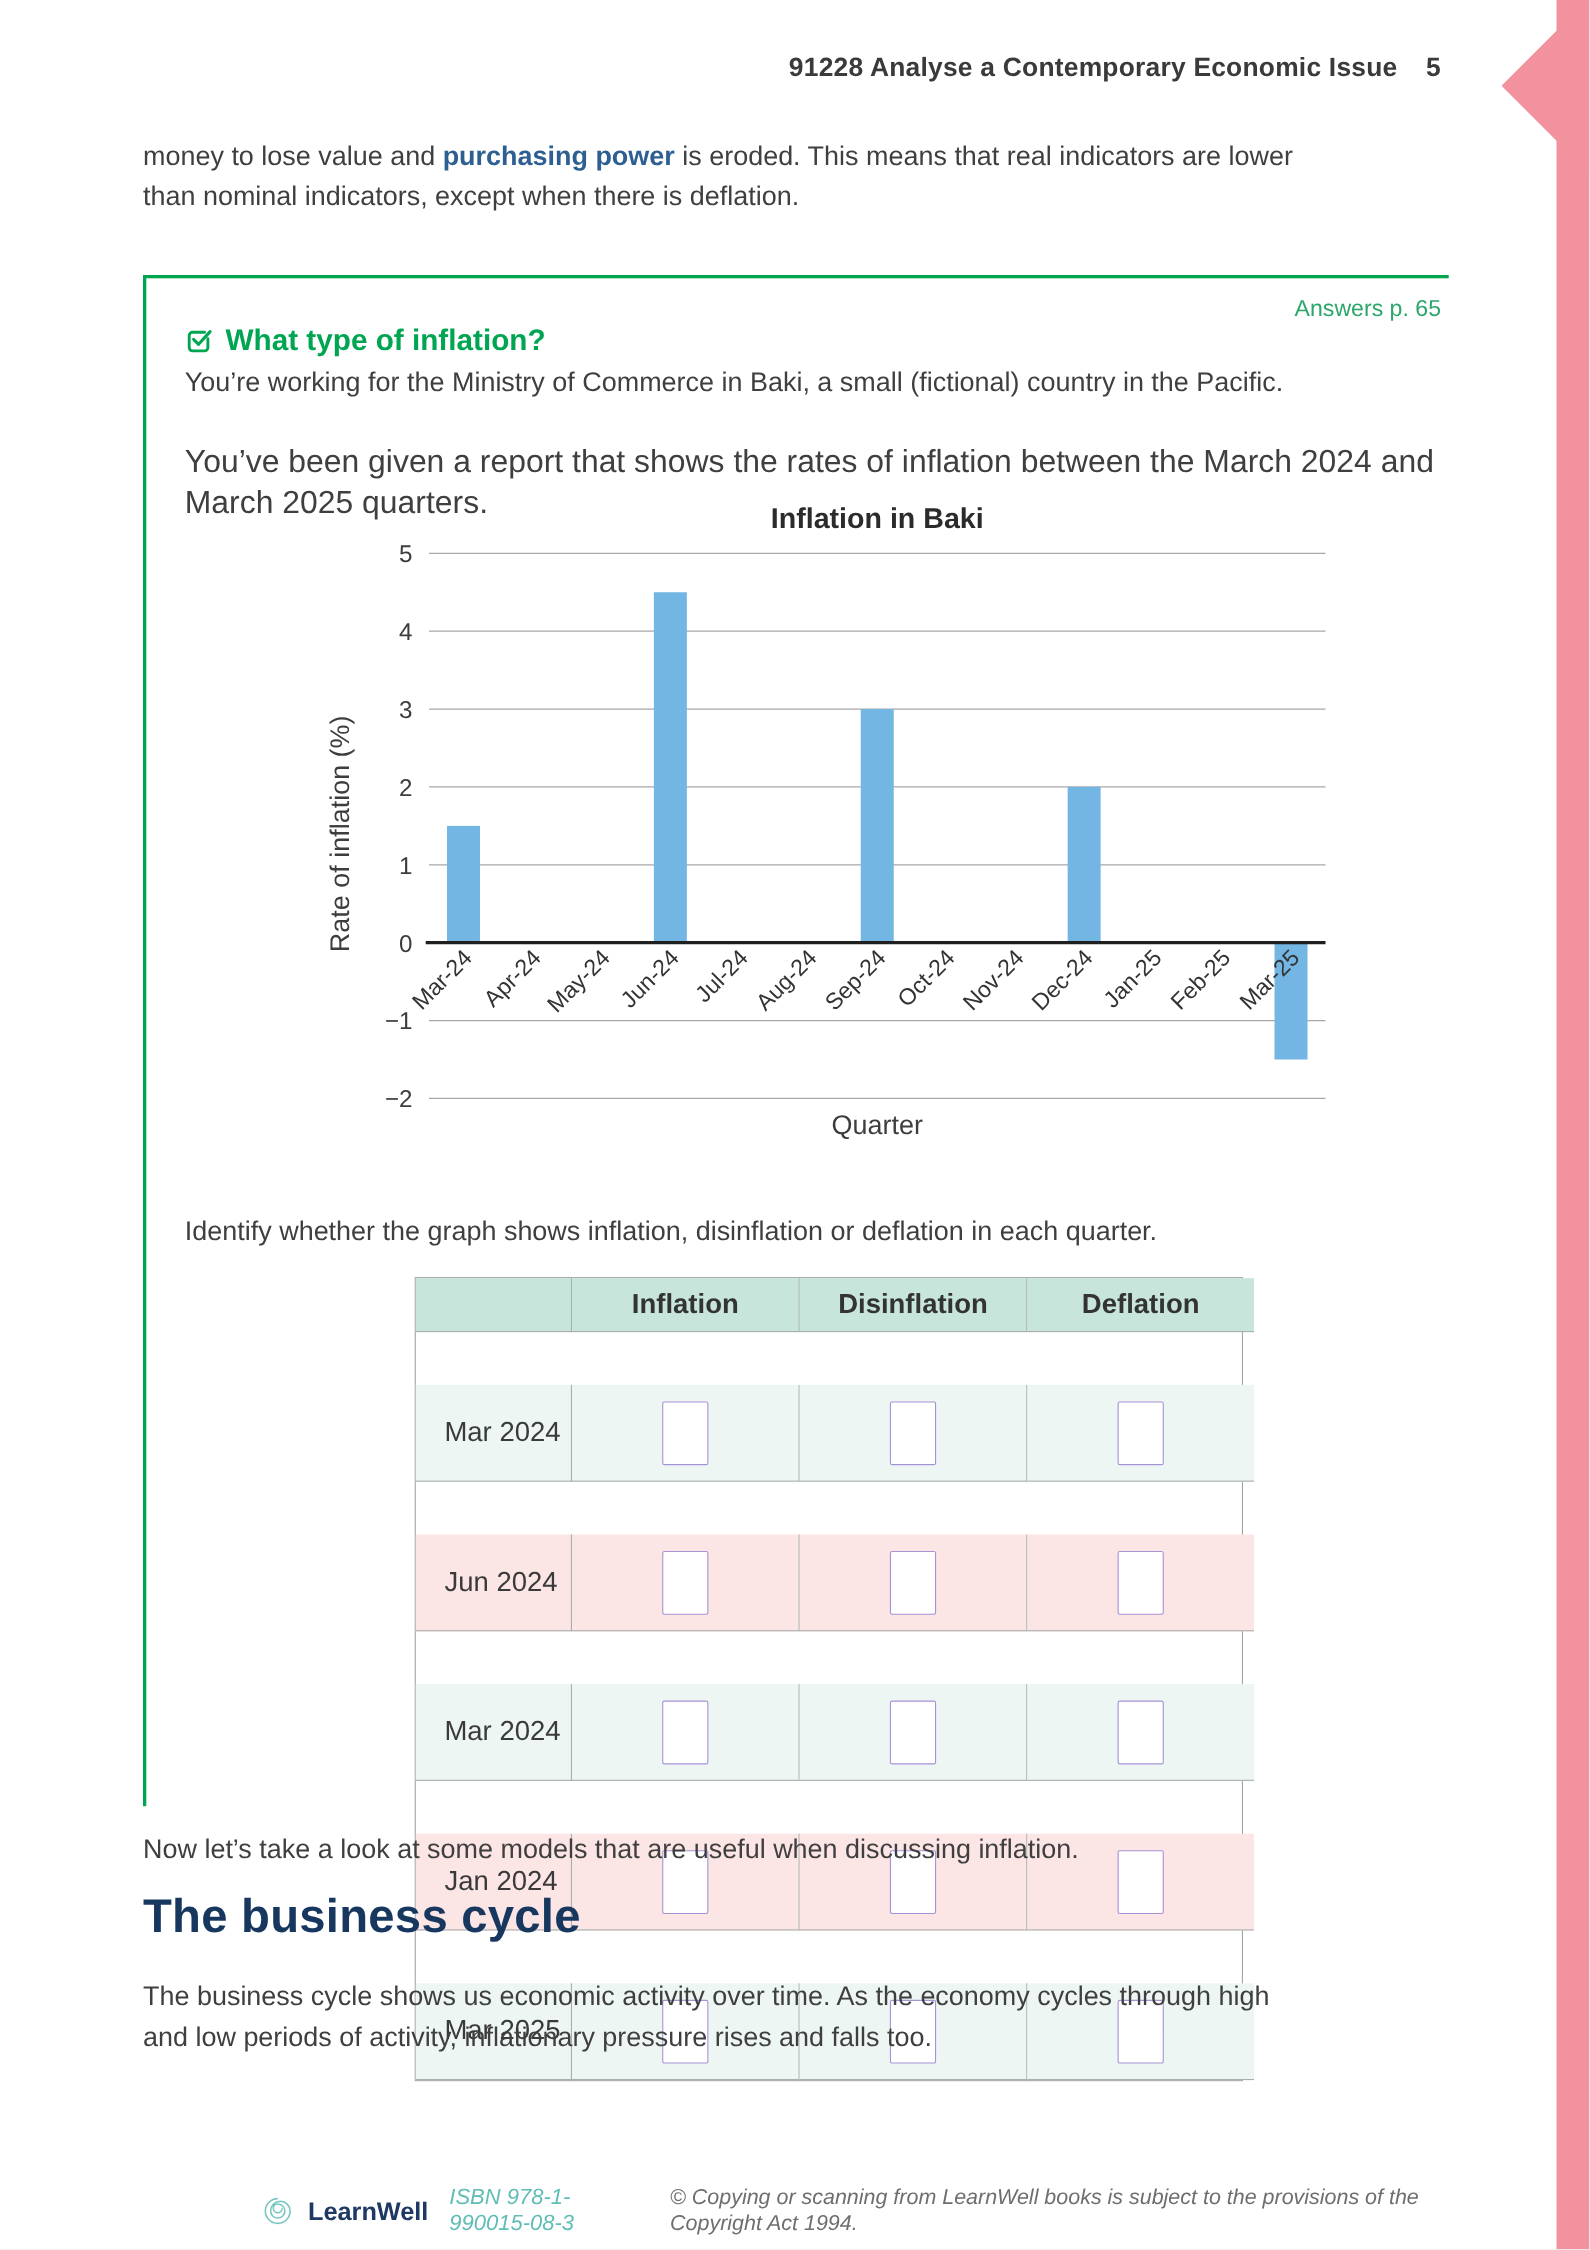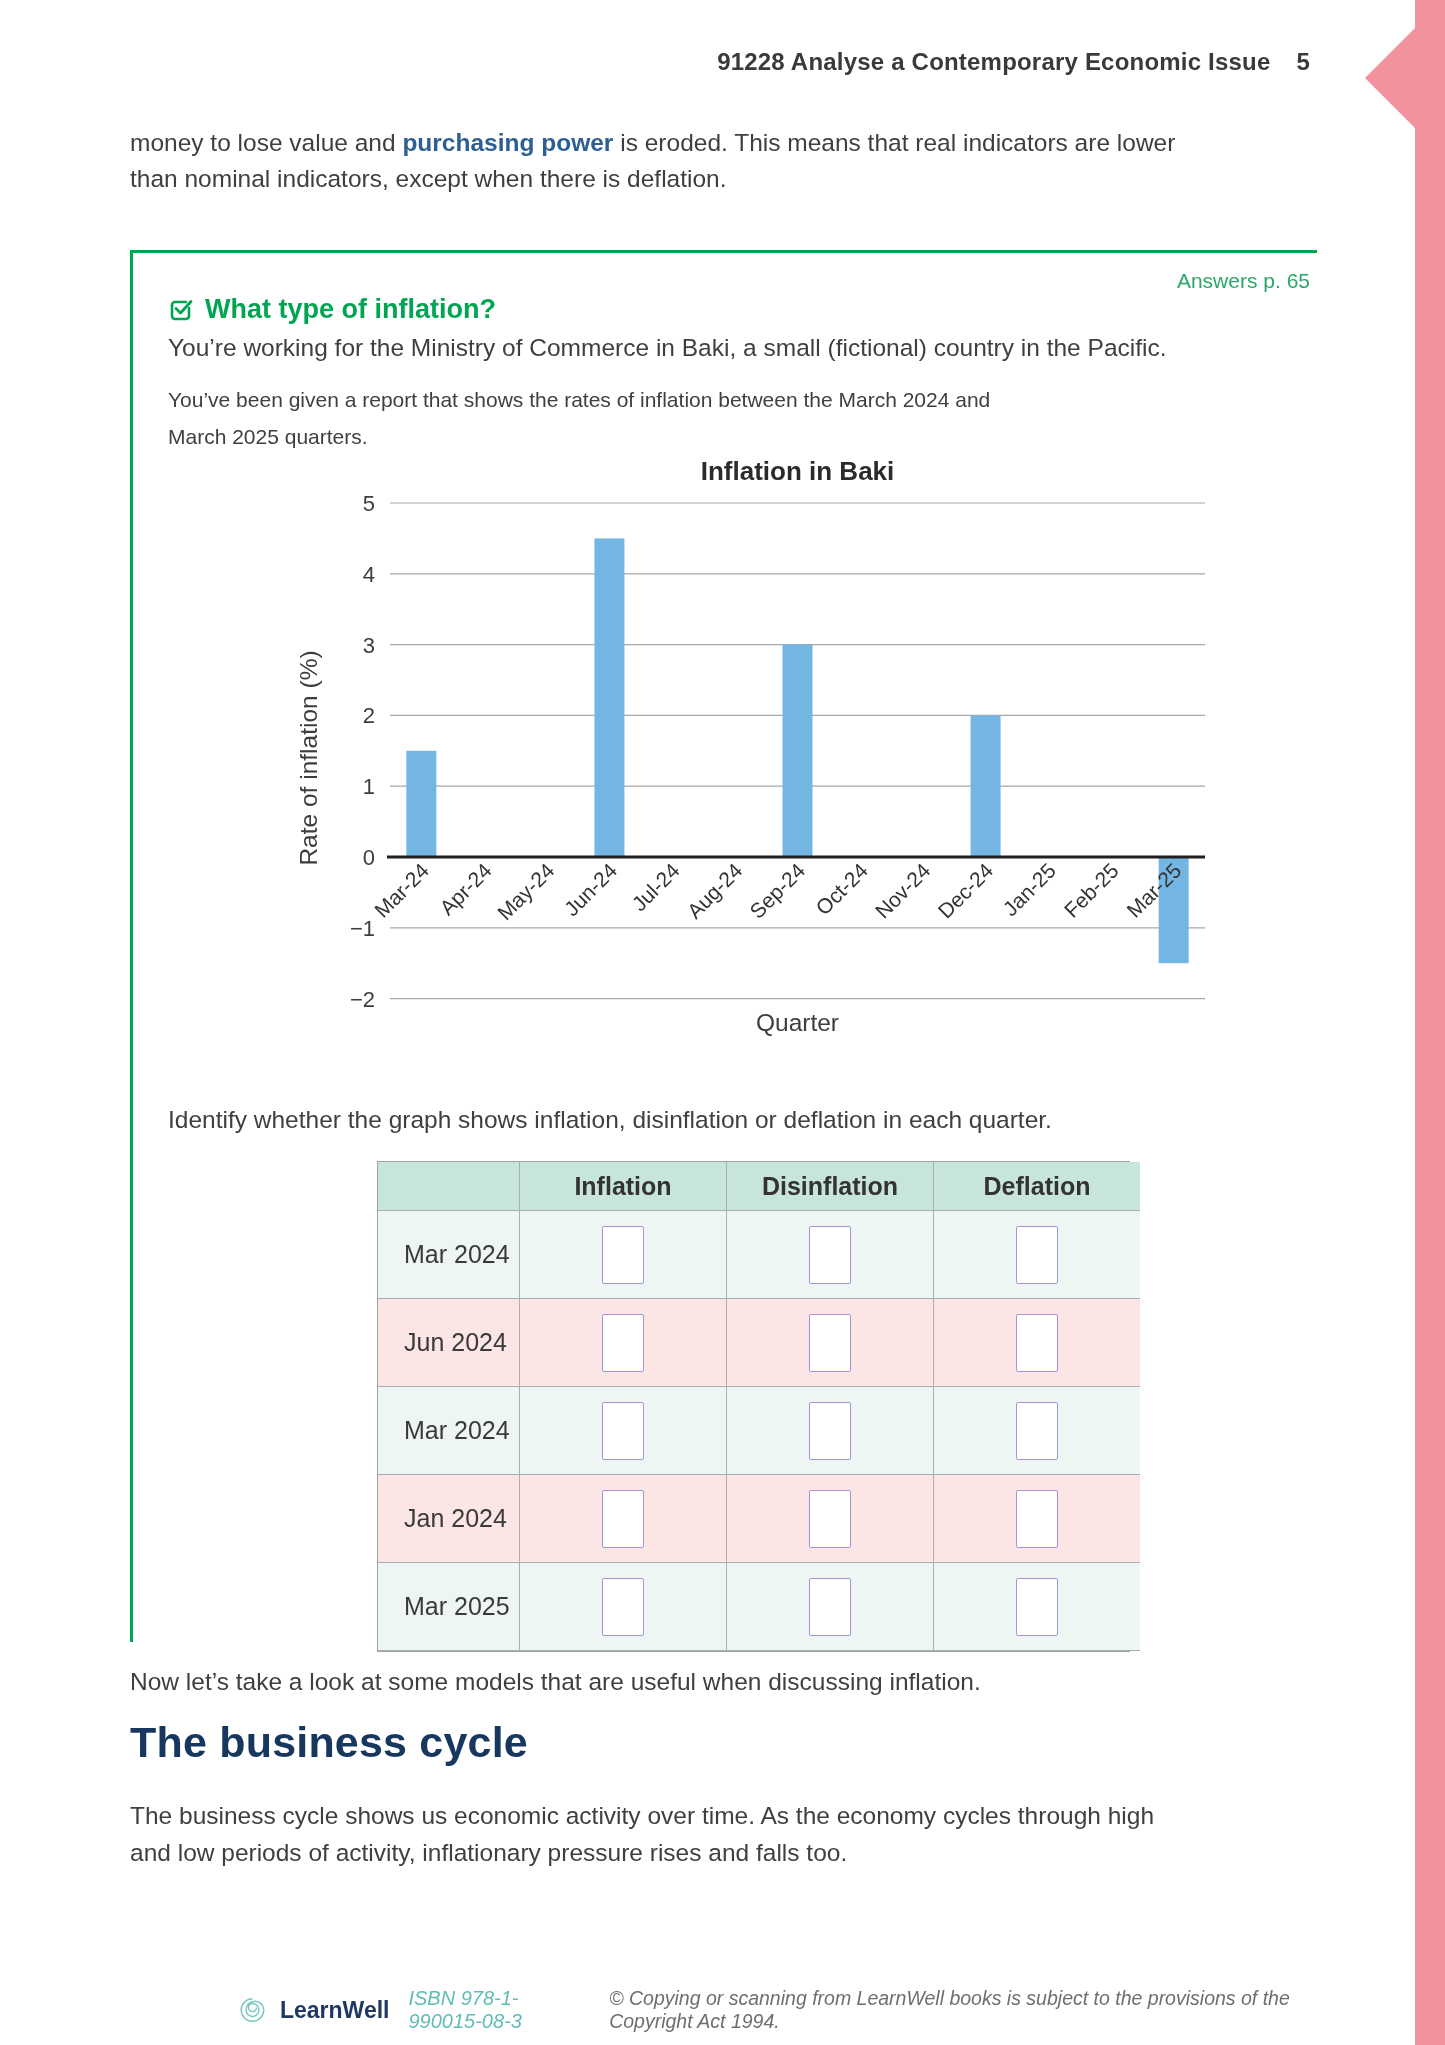--- a/index.html
+++ b/index.html
@@ -25,34 +25,34 @@
   
   .intro{left:130px; top:125px; width:1195px; font-size:24.5px; line-height:36px; white-space:pre-line;}
   .intro b{color:var(--boldblue); font-weight:bold;}
   
   .activity-box{left:130px; top:250px; width:1187px; height:1392px;
     border-top:3px solid var(--green); border-left:3px solid var(--green);}
   .activity-head{left:168px; top:262px; width:1142px; display:flex; justify-content:space-between; align-items:flex-start;}
   .activity-title{display:flex; align-items:center; gap:10px; color:var(--green); font-weight:bold; font-size:27px;margin-top:32px;}
   .answers-ref{color:var(--ansgreen); font-size:21px; margin-top:7px;}
   .box-para1{left:168px; top:330px; width:1140px; font-size:24.5px; line-height:36px;}
-  .box-para2{left:168px; top:381px; width:1140px; font-size:21px; line-height:37px; white-space:pre-line;}
+  .box-para2{left:168px; top:402px; width:1140px; font-size:29px; line-height:37px; white-space:pre-line;}
   
   .chart{left:285px; top:448px; width:930px; height:605px;}
   
   .identify{left:168px; top:1106px; width:1140px; font-size:24.5px;}
   
   .qtable{left:377px; top:1161px; width:753px; border:1.5px solid #9FA5A3; display:grid;
     grid-template-columns:142px 207px 207px 206px; font-size:25px;}
   .qtable .cell{border-right:1px solid var(--tborder); border-bottom:1px solid var(--tborder);
     display:flex; align-items:center; justify-content:center;}
   .qtable .cell:nth-child(4n){border-right:none;}
   .qtable .hcell{background:var(--tablehead); height:49px; font-weight:bold; color:#333;}
   .qtable .rlabel{justify-content:flex-start; padding-left:26px; color:#3A3A3A;}
-  .qtable .bcell{height:88px;}
+  .qtable .bcell{height:88px;margin-top:48px;}
   .qtable .row-mint{background:var(--mint);}
   .qtable .row-rose{background:var(--rose);}
   .checkbox{width:42px; height:58px; background:#fff; border:1.5px solid var(--chk); border-radius:2px; cursor:pointer;}
   
   .after-table{left:130px; top:1668px; width:1195px; font-size:24.5px;}
   .section-heading{left:130px; top:1718px; font-size:43px; font-weight:bold; color:var(--navy); letter-spacing:.2px;}
   .section-body{left:130px; top:1797px; width:1195px; font-size:24.5px; line-height:37px; white-space:pre-line;}
   
   .footer{left:238px; top:1970px; width:1060px; display:flex; align-items:center; gap:13px;margin-top:17px;}
   .brand{font-size:23px; font-weight:bold; color:#1F3864;}

